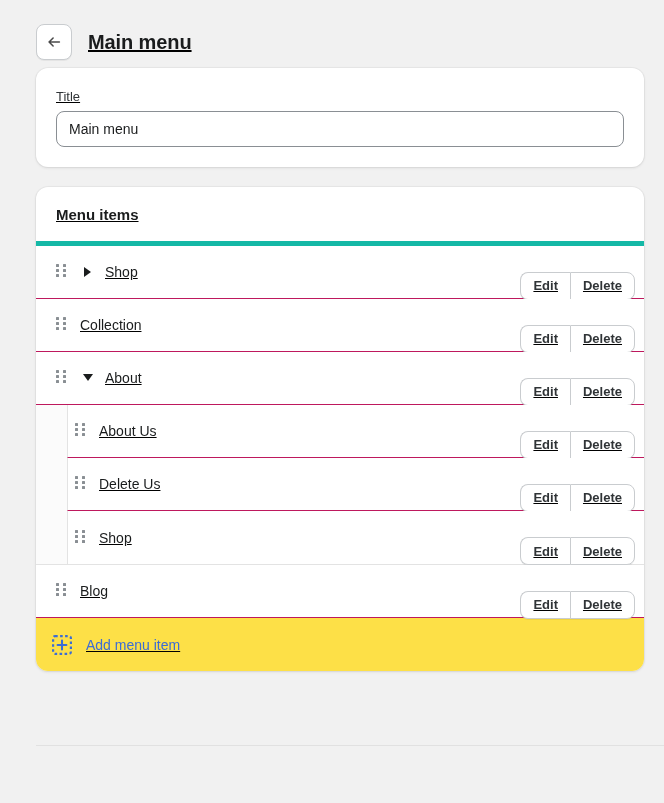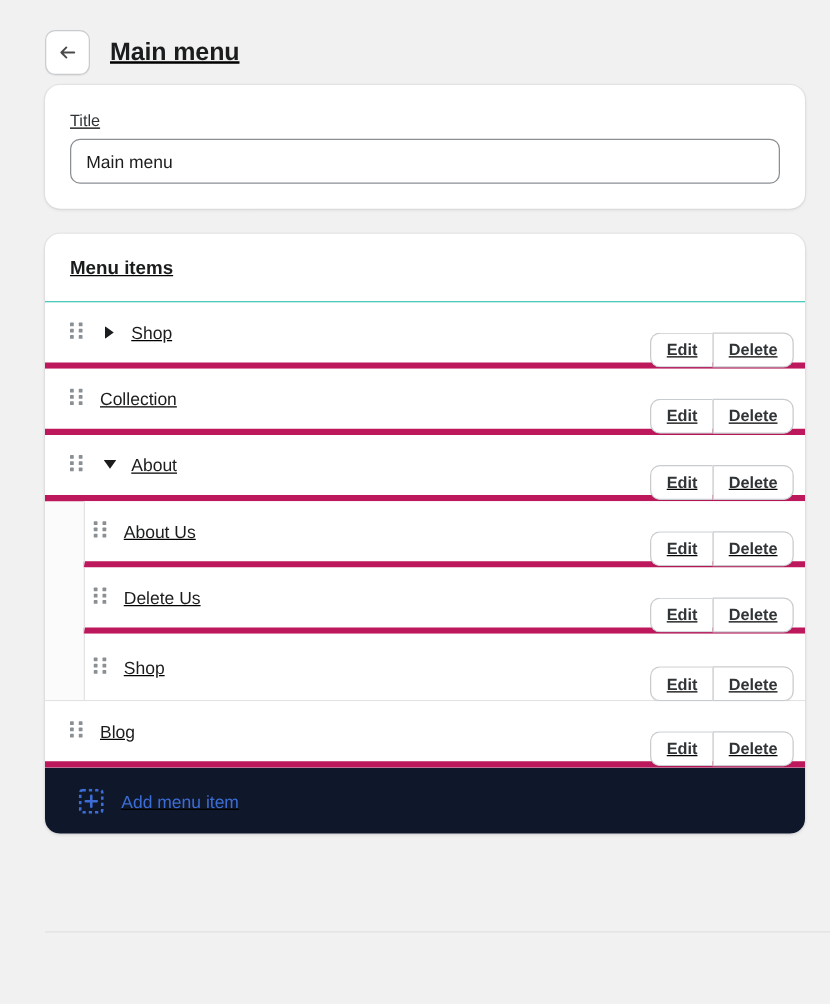--- a/index.html
+++ b/index.html
@@ -85,30 +85,30 @@
   }
 
   .card-gap { height: 20px; }
 
   
   .section-header {
     padding: 19px 20px 18px 20px;
     font-size: 15px;
     font-weight: 600;
     color: #1a1c1d;
-    border-bottom: 1px solid #14b8a6;
+    border-bottom: 5px solid #14b8a6;
   }
 
   .menu-list { display: block; }
 
   .row {
     display: flex;
     align-items: center;
     height: 53px;
-    border-bottom: 5px solid #be185d;
+    border-bottom: 1px solid #be185d;
     background: #ffffff;
     padding-left: 20px;
     padding-right: 9px;
     position: relative;
   }
   .row:last-child { border-bottom: none; }
 
   
   .drag-handle {
     width: 10px;
@@ -188,23 +188,23 @@
     padding-left: 7px;
     background: #ffffff;
   }
   .nested > :last-child { border-bottom: none; }
 
   
   .add-row {
     display: flex;
     align-items: center;
     height: 53px;
-    padding-left: 27px;
+    padding-left: 16px;
     padding-right: 9px;
-    background: #0f172a;
+    background: #fde047;
     border-bottom: 1px solid #e3e3e3;
     cursor: pointer;
   }
   .add-row:last-child { border-bottom: none; }
 
   .add-icon {
     width: 20px;
     height: 20px;
     flex: 0 0 auto;
     margin-right: 14px;

